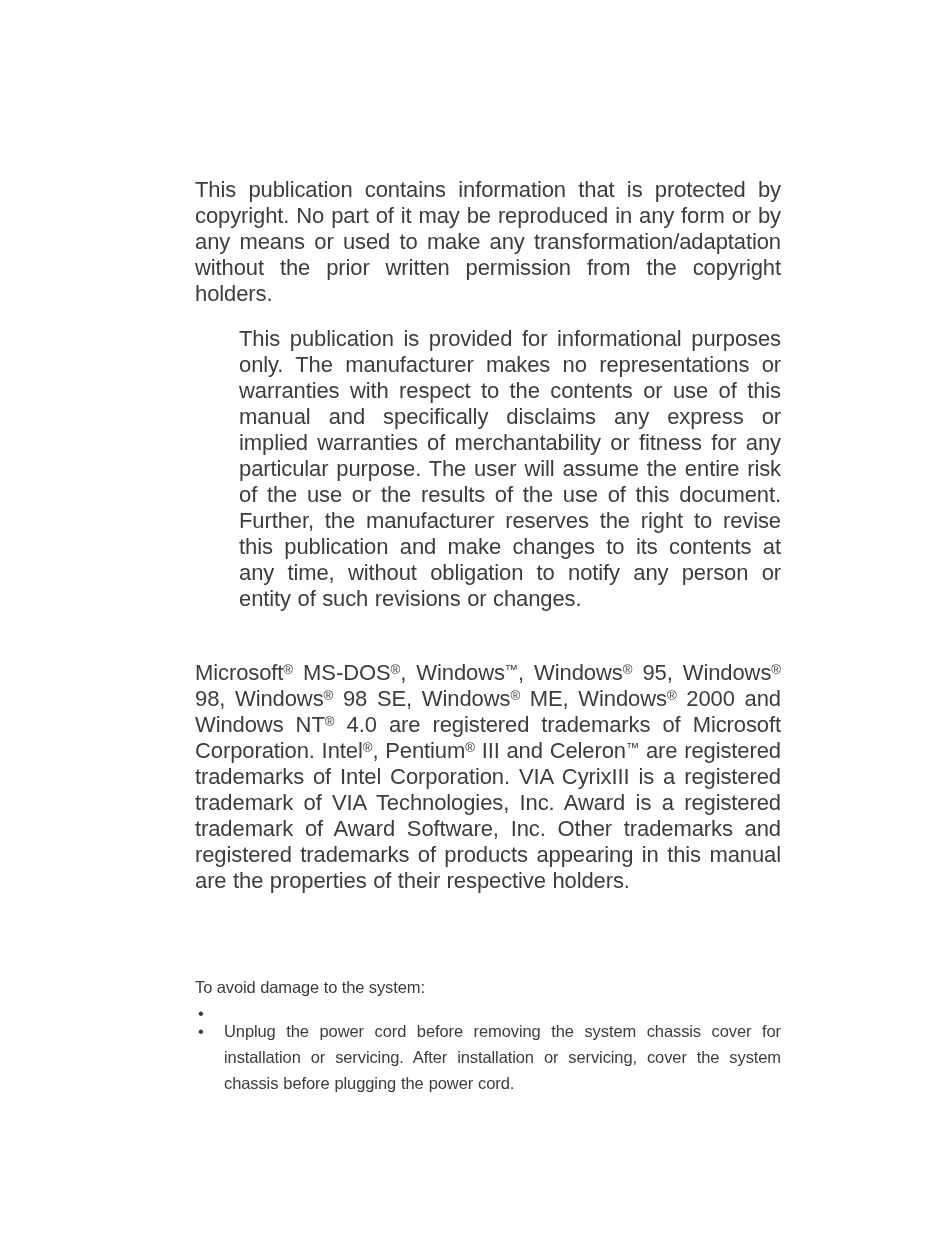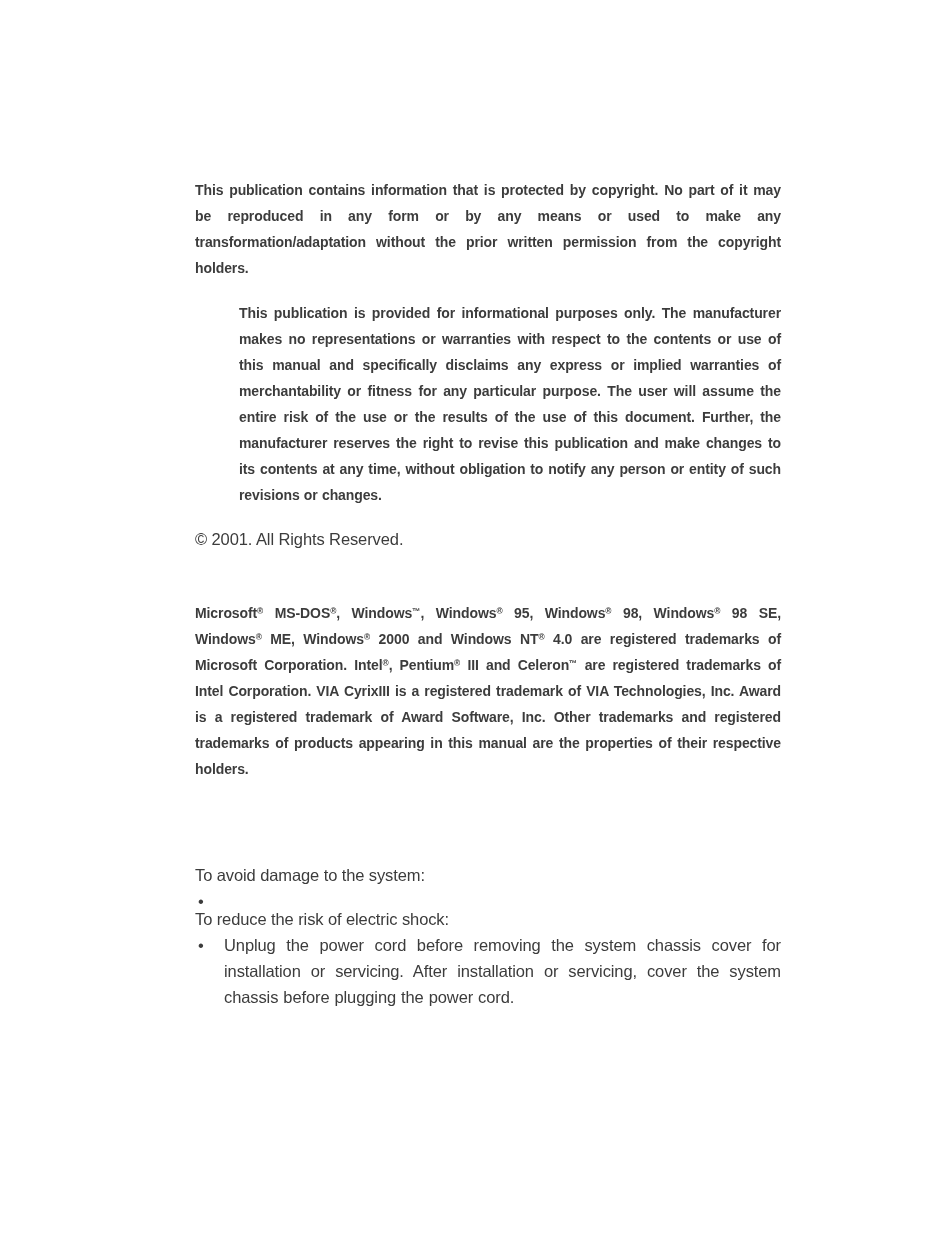--- a/index.html
+++ b/index.html
@@ -26,22 +26,22 @@
   }
 
   .content {
     position: absolute;
     left: 195px;
     top: 177px;
     width: 586px;
   }
 
   .para {
-    font-size: 14px;
-    font-weight: 700;
+    font-size: 22px;
+    font-weight: 400;
     line-height: 26px;
     text-align: justify;
     letter-spacing: -0.1px;
     word-spacing: 0.5px;
   }
 
   .para + .para { margin-top: 19px; margin-left: 44px; }
 
   .notice {
     margin-top: 18px;
@@ -91,38 +91,36 @@
 </style>
 </head>
 <body>
 
 <div class="page">
   <div class="content">
 
     <div class="copyright-block">
       <p class="para">This publication contains information that is protected by copyright. No part of it may be reproduced in any form or by any means or used to make any transformation/adaptation without the prior written permission from the copyright holders.</p>
       <p class="para">This publication is provided for informational purposes only.  The manufacturer makes no representations or warranties with respect to the contents or use of this manual and specifically disclaims any express or implied warranties of merchantability or fitness for any particular purpose. The user will assume the entire risk of the use or the results of the use of this document. Further, the manufacturer reserves the right to revise this publication and make changes to its contents at any time, without obligation to notify any person or entity of such revisions or changes.</p>
-      <p class="notice">© 2001. All Rights Reserved.</p>
     </div>
 
     <div class="trademark-block">
       <p class="para">Microsoft<sup>®</sup> MS-DOS<sup>®</sup>, Windows<sup>™</sup>, Windows<sup>®</sup> 95, Windows<sup>®</sup> 98, Windows<sup>®</sup> 98 SE, Windows<sup>®</sup> ME, Windows<sup>®</sup> 2000 and Windows NT<sup>®</sup> 4.0 are registered trademarks of Microsoft Corporation. Intel<sup>®</sup>, Pentium<sup>®</sup> III and Celeron<sup>™</sup> are registered trademarks of Intel Corporation. VIA CyrixIII is a registered trademark of VIA Technologies, Inc. Award is a registered trademark of Award Software, Inc. Other trademarks and registered trademarks of products appearing in this manual are the properties of their respective holders.</p>
     </div>
 
     <div class="safety-block">
 
       <div class="safety-group">
         <p class="lead">To avoid damage to the system:</p>
         <div class="bullet-item">
           <span class="bullet-glyph">•</span>
         </div>
       </div>
 
       <div class="safety-group">
-        <p class="lead">To reduce the risk of electric shock:</p>
         <div class="bullet-item">
           <span class="bullet-glyph">•</span>
           <span>Unplug the power cord before removing the system chassis cover for installation or servicing.  After installation or servicing, cover the system chassis before plugging the power cord.</span>
         </div>
       </div>
 
     </div>
 
   </div>
 </div>

